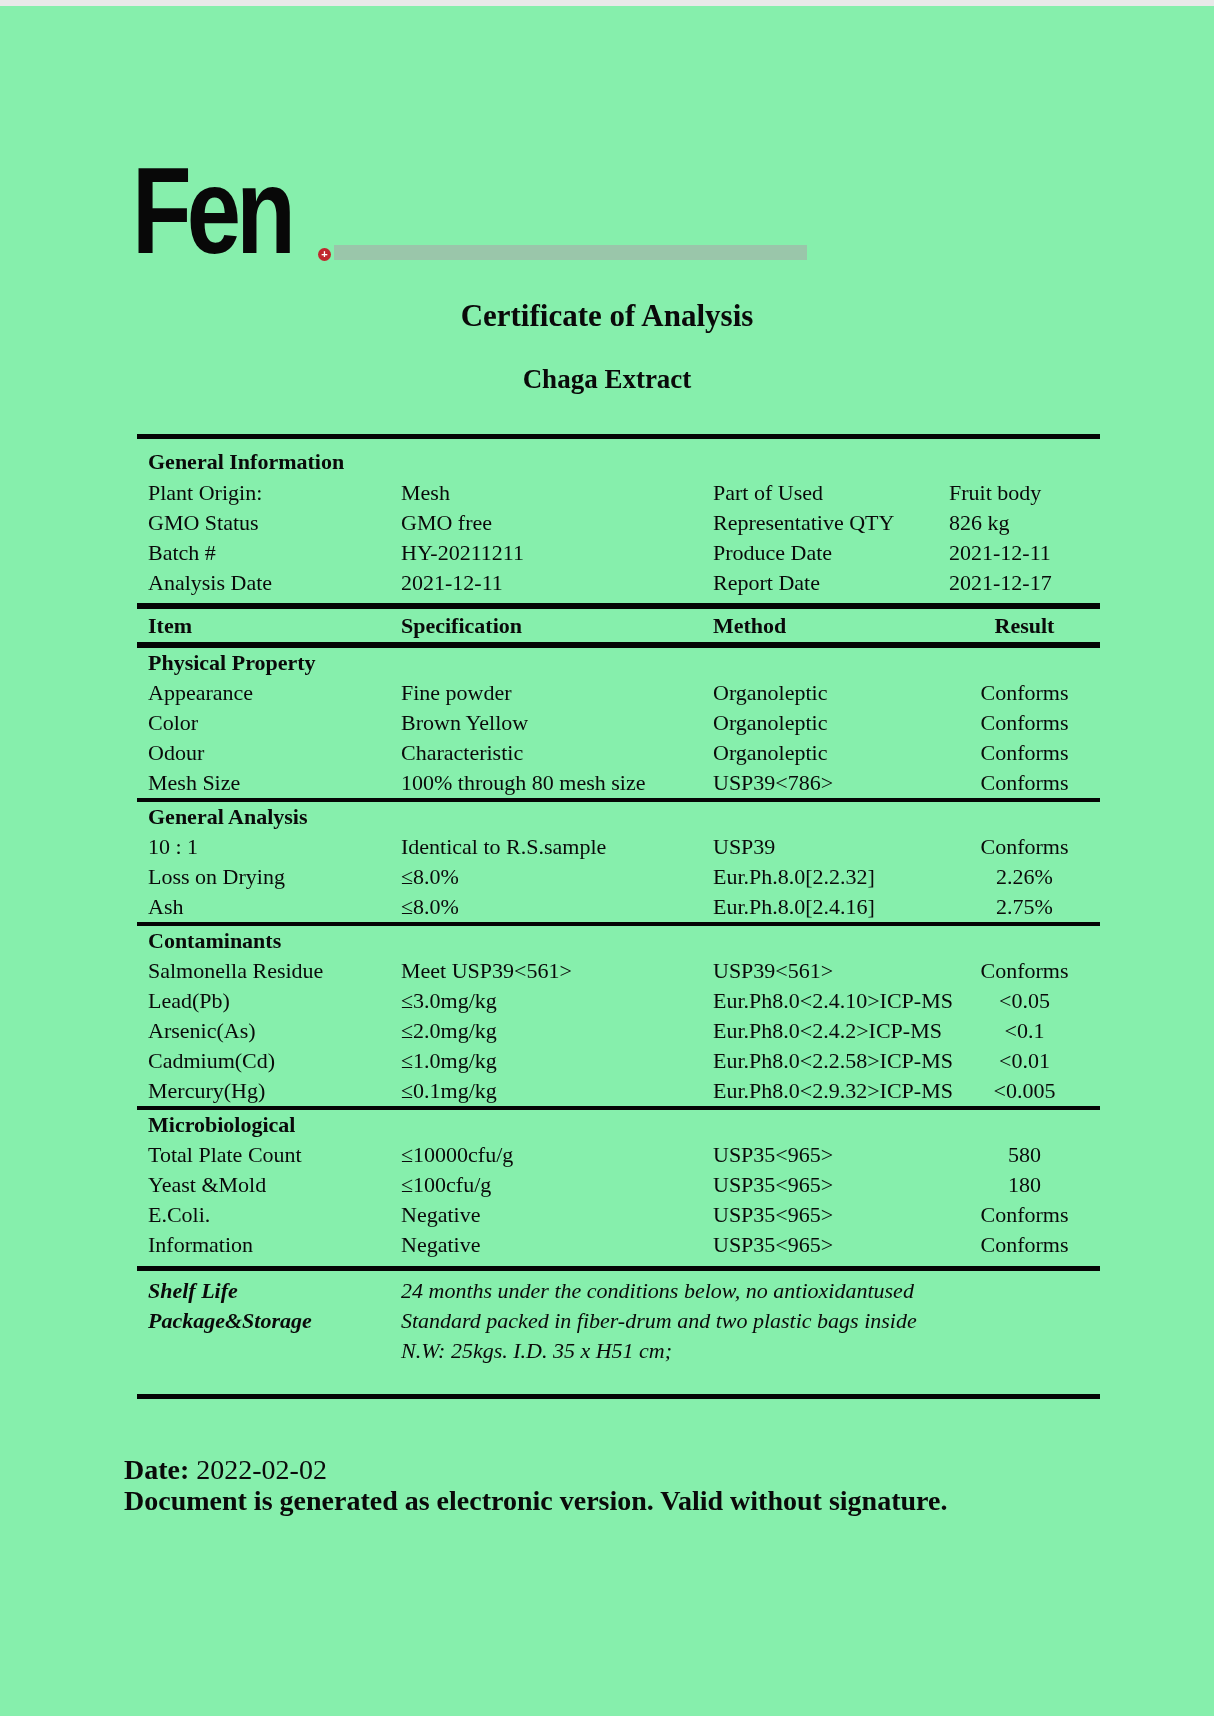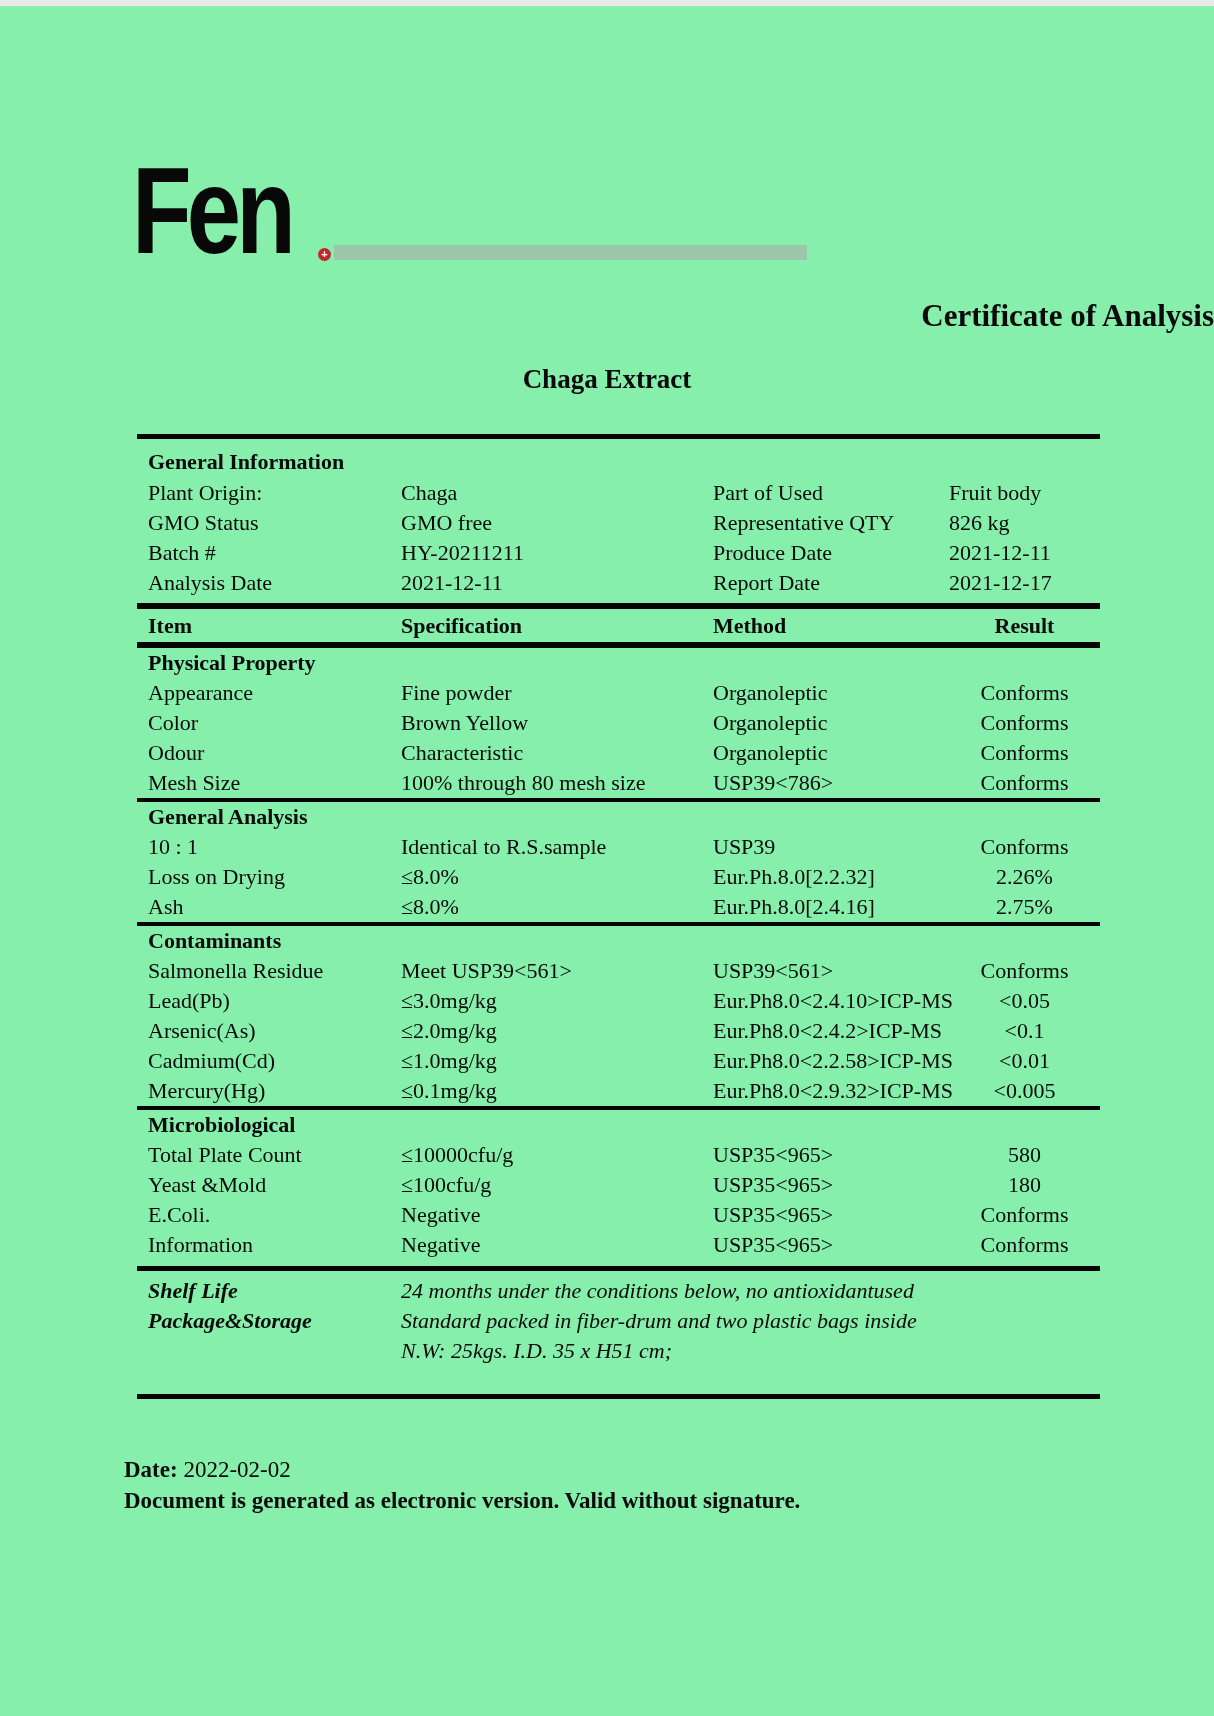--- a/index.html
+++ b/index.html
@@ -26,21 +26,21 @@
     font-size:11px; line-height:12px; text-align:center;
   }
   .logo-bar {
     position:absolute; left:334px; top:239px;
     width:473px; height:15px; background:#9ac6aa;
   }
 
   
   .title {
     position:absolute; top:292px; left:0; width:100%;
-    text-align:right; font-weight:700; font-size:31px;
+    text-align:center; font-weight:700; font-size:31px;
   }
   .subtitle {
     position:absolute; top:358px; left:0; width:100%;
     text-align:center; font-weight:700; font-size:27px;
   }
 
   
   .coa { position:absolute; left:137px; top:428px; width:963px; }
   .rule { width:100%; background:#050505; }
   .rule-thick  { height:5px; }
@@ -65,21 +65,21 @@
   .gi { padding-top:8px; padding-bottom:5px; }
   .gi .sec-head { padding-bottom:1px; }
   .header-row { padding:2px 0 1px 0; }
   .header-row .cell { font-weight:700; }
   .header-row .c4 { text-align:center; }
   .results { }
   .storage { padding-top:5px; padding-bottom:28px;font-style:italic; }
   .micro-pad { padding-bottom:6px; }
 
   
-  .footer { position:absolute; left:124px; top:1448px; font-size:23px; }
+  .footer { position:absolute; left:124px; top:1448px; font-size:28px; }
   .footer .line { line-height:31px; }
 </style>
 </head>
 <body>
 
 <div class="page">
 
   <div class="logo-text">Fen</div>
   <div class="logo-plus-badge" style="background: rgb(192, 39, 45);">
     <span>+</span>
@@ -91,21 +91,21 @@
 
   <div class="coa">
 
     <div class="rule rule-thick"></div>
 
     <section class="gi">
       <div class="sec-head">General Information</div>
       <div>
           <div class="grid-row">
             <div class="cell c1">Plant Origin:</div>
-            <div class="cell c2">Chaga</div>
+            <div class="cell c2">Mesh</div>
             <div class="cell c3">Part of Used</div>
             <div class="cell c4">Fruit body</div>
           </div>
           <div class="grid-row">
             <div class="cell c1">GMO Status</div>
             <div class="cell c2">GMO free</div>
             <div class="cell c3">Representative QTY</div>
             <div class="cell c4">826 kg</div>
           </div>
           <div class="grid-row">

